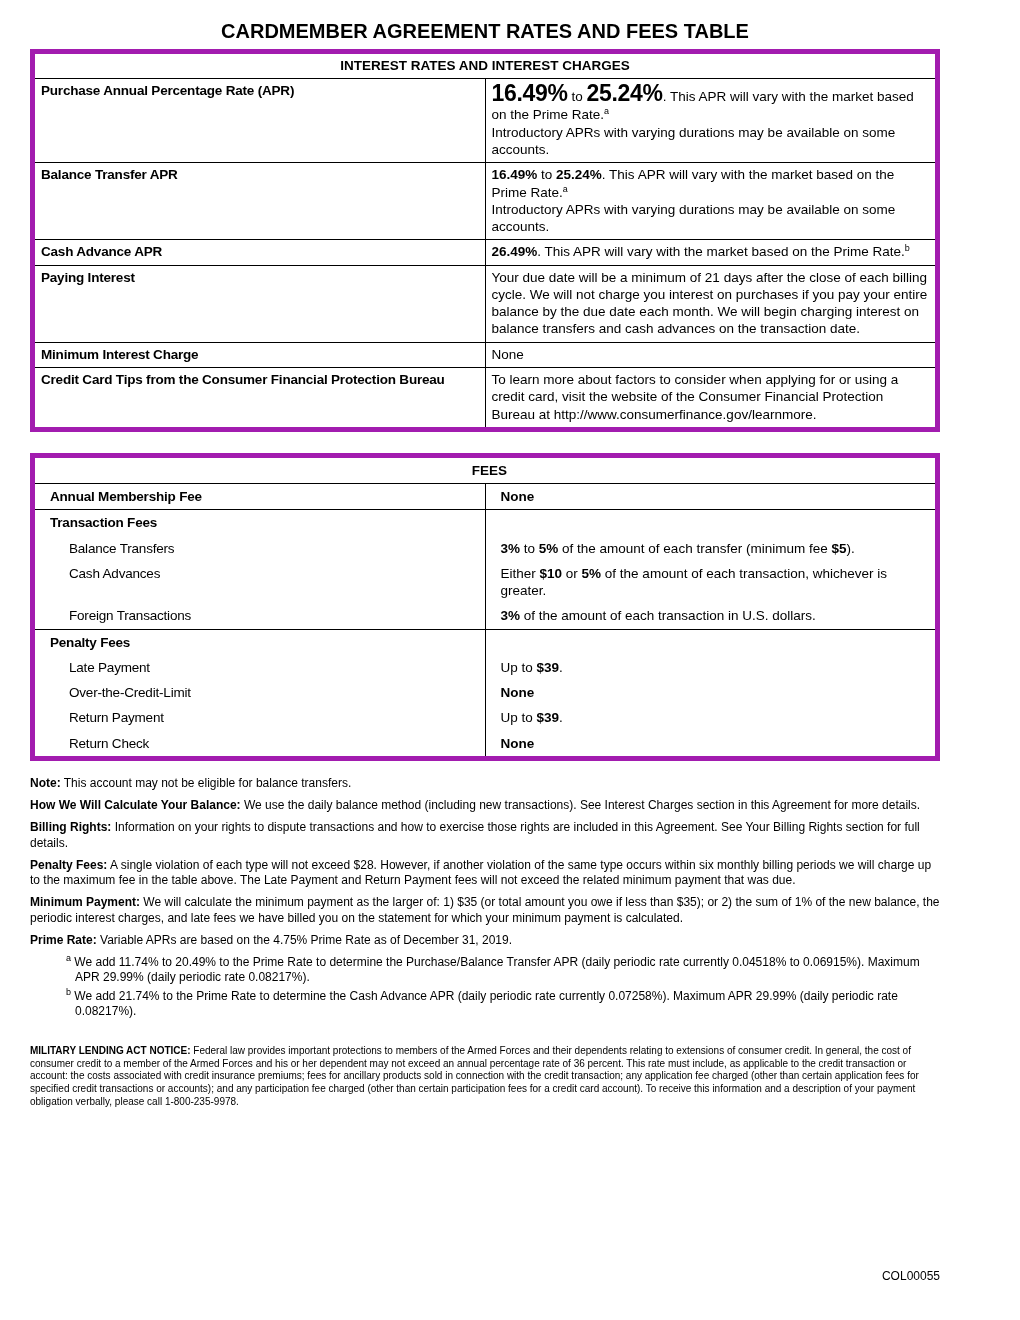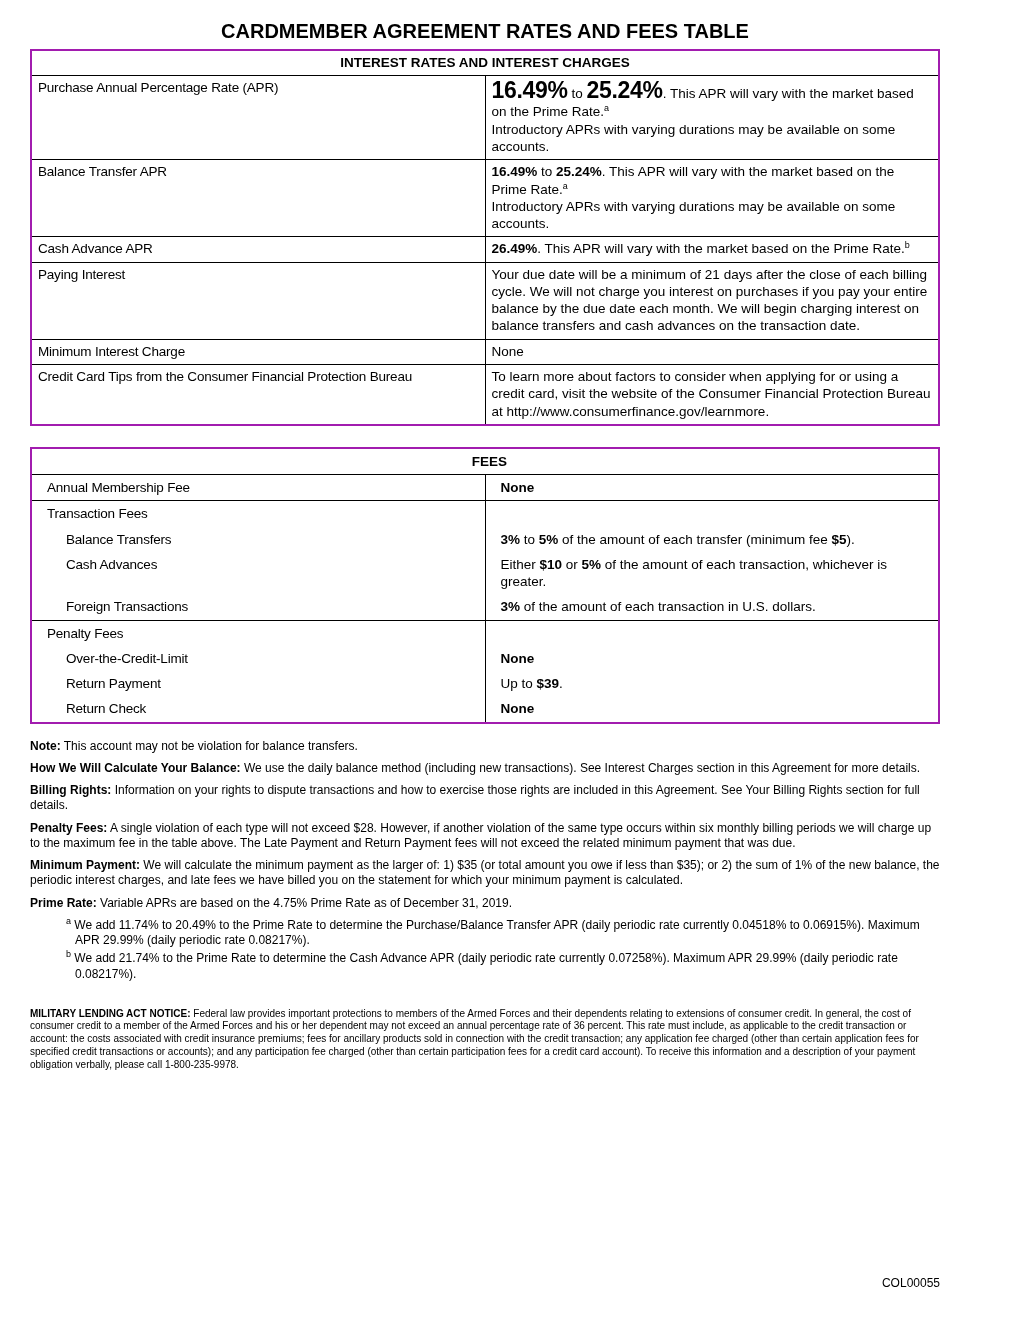--- a/index.html
+++ b/index.html
@@ -14,37 +14,37 @@
   .page { padding: 20px 80px 0 30px; }
 
   .title {
     font-size: 20px; font-weight: bold; text-align: center;
     margin-bottom: 6px;
   }
 
   table.schumer {
     width: 100%;
     border-collapse: collapse;
-    border: 2px solid #a21caf;
+    border: 5px solid #a21caf;
     table-layout: fixed;
   }
   table.schumer td {
     vertical-align: top;
     padding: 3px 6px 4px 6px;
     font-size: 13.5px;
     line-height: 1.28;
   }
   td.table-header {
     text-align: center; font-weight: bold; font-size: 15px;
     padding: 3px 4px;
   }
   td.lbl {
     width: 178px;
     border-right: 1px solid #000;
-    font-weight: normal;
+    font-weight: bold;
     letter-spacing: -0.2px;
     padding-left: 5px; padding-right: 3px;
   }
   table.interest tr:not(:first-child) td { border-top: 1px solid #000; }
 
   .rate-big { font-size: 23px; font-weight: bold; line-height: 1; letter-spacing: -0.3px; }
   .b { font-weight: bold; }
   sup { font-size: 9px; line-height: 0; vertical-align: super; }
 
   .val-line2 { margin-top: 1px; }
@@ -56,21 +56,21 @@
   table.fees td { padding-top: 4px; padding-bottom: 4px; padding-left: 15px; }
 
   .notes { margin-top: 15px; font-size: 12px; line-height: 1.27; }
   .notes p { margin-bottom: 7px; }
   .notes p.fnote { margin-bottom: 3px; padding-left: 9px; text-indent: -9px; margin-left: 36px; }
 
   .mla { margin-top: 26px; font-size: 10px; line-height: 1.27; }
 
   .doc-code {
     position: absolute;
-    right: 80px; bottom: 30px;
+    right: 80px; bottom: 37px;
     font-size: 12px;
   }
 </style>
 </head>
 <body>
 
 <div class="page">
 
   <h1 class="title">CARDMEMBER AGREEMENT RATES AND FEES TABLE</h1>
 
@@ -139,36 +139,40 @@
     </tr>
     <tr>
       <td class="lbl sub">Foreign Transactions</td>
       <td class="val"><span class="b">3%</span><span> of the amount of each transaction in U.S. dollars.</span></td>
     </tr>
     <tr class="rule">
       <td class="lbl">Penalty Fees</td>
       <td class="val"></td>
     </tr>
     <tr>
+      <td class="lbl sub">Late Payment</td>
+      <td class="val"><span>Up to </span><span class="b">$39</span><span>.</span></td>
+    </tr>
+    <tr>
       <td class="lbl sub">Over-the-Credit-Limit</td>
       <td class="val"><span class="b">None</span></td>
     </tr>
     <tr>
       <td class="lbl sub">Return Payment</td>
       <td class="val"><span>Up to </span><span class="b">$39</span><span>.</span></td>
     </tr>
     <tr>
       <td class="lbl sub">Return Check</td>
       <td class="val"><span class="b">None</span></td>
     </tr>
   </tbody>
     </table>
 
   <div class="notes">
-    <p><span class="b">Note:</span><span> This account may not be violation for balance transfers.</span></p>
+    <p><span class="b">Note:</span><span> This account may not be eligible for balance transfers.</span></p>
     <p><span class="b">How We Will Calculate Your Balance:</span><span> We use the daily balance method (including new transactions). See Interest Charges section in this Agreement for more details.</span></p>
     <p><span class="b">Billing Rights:</span><span> Information on your rights to dispute transactions and how to exercise those rights are included in this Agreement. See Your Billing Rights section for full details.</span></p>
     <p><span class="b">Penalty Fees:</span><span> A single violation of each type will not exceed $28. However, if another violation of the same type occurs within six monthly billing periods we will charge up to the maximum fee in the table above. The Late Payment and Return Payment fees will not exceed the related minimum payment that was due.</span></p>
     <p><span class="b">Minimum Payment:</span><span> We will calculate the minimum payment as the larger of: 1) $35 (or total amount you owe if less than $35); or 2) the sum of 1% of the new balance, the periodic interest charges, and late fees we have billed you on the statement for which your minimum payment is calculated.</span></p>
     <p><span class="b">Prime Rate:</span><span> Variable APRs are based on the 4.75% Prime Rate as of December 31, 2019.</span></p>
     <p class="fnote"><sup>a</sup><span> We add 11.74% to 20.49% to the Prime Rate to determine the Purchase/Balance Transfer APR (daily periodic rate currently 0.04518% to 0.06915%). Maximum APR 29.99% (daily periodic rate 0.08217%).</span></p>
     <p class="fnote"><sup>b</sup><span> We add 21.74% to the Prime Rate to determine the Cash Advance APR (daily periodic rate currently 0.07258%). Maximum APR 29.99% (daily periodic rate 0.08217%).</span></p>
   </div>
 
   <div class="mla"><span class="b">MILITARY LENDING ACT NOTICE:</span><span> Federal law provides important protections to members of the Armed Forces and their dependents relating to extensions of consumer credit. In general, the cost of consumer credit to a member of the Armed Forces and his or her dependent may not exceed an annual percentage rate of 36 percent. This rate must include, as applicable to the credit transaction or account: the costs associated with credit insurance premiums; fees for ancillary products sold in connection with the credit transaction; any application fee charged (other than certain application fees for specified credit transactions or accounts); and any participation fee charged (other than certain participation fees for a credit card account). To receive this information and a description of your payment obligation verbally, please call 1-800-235-9978.</span></div>

